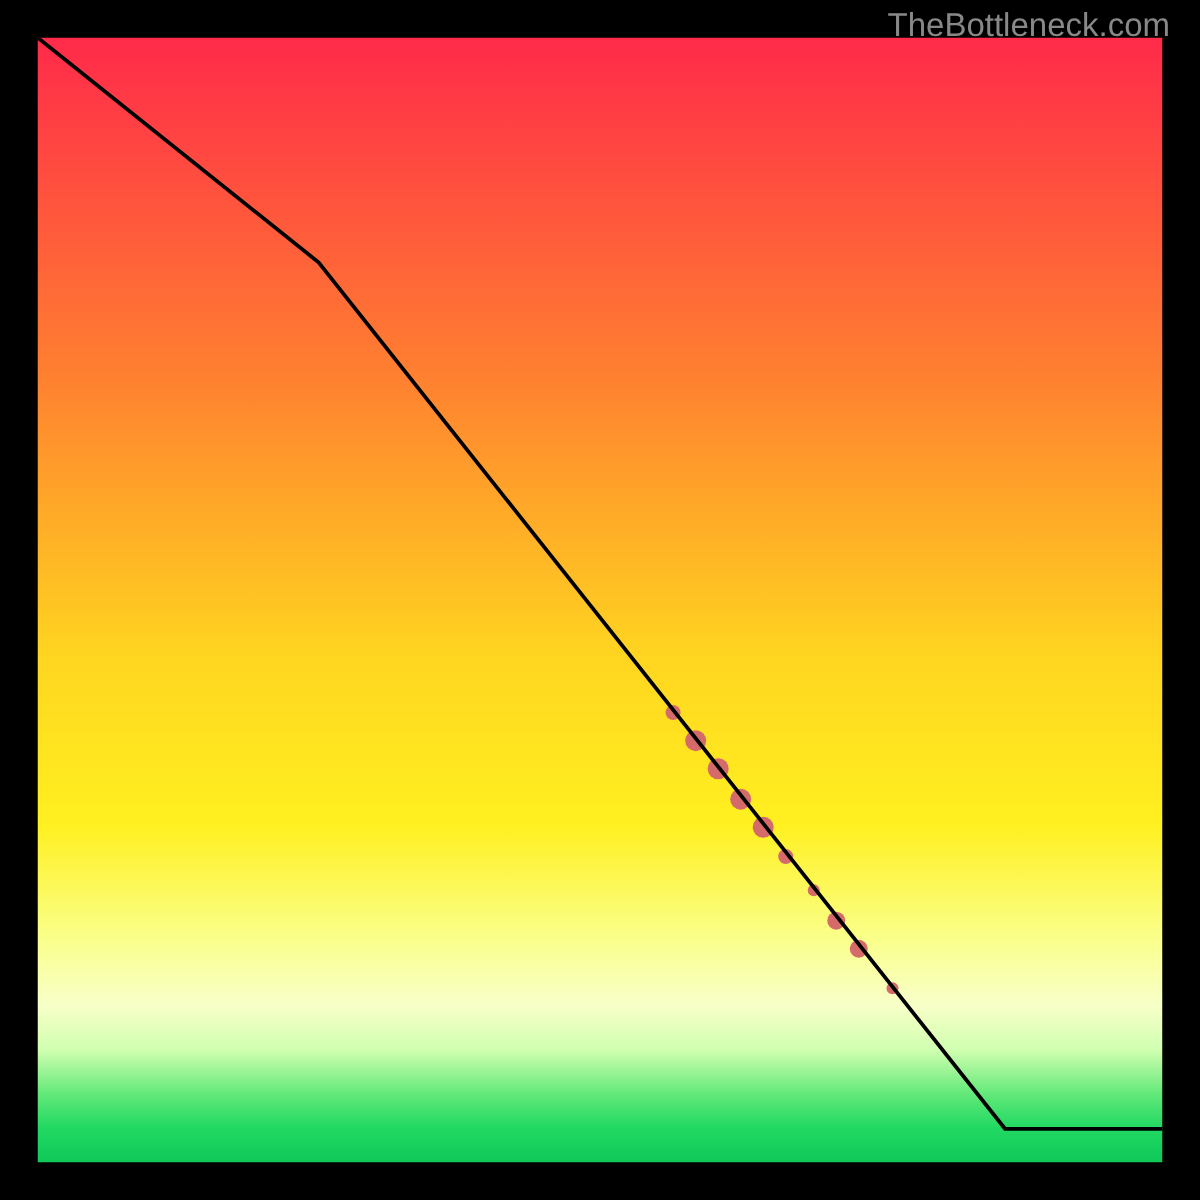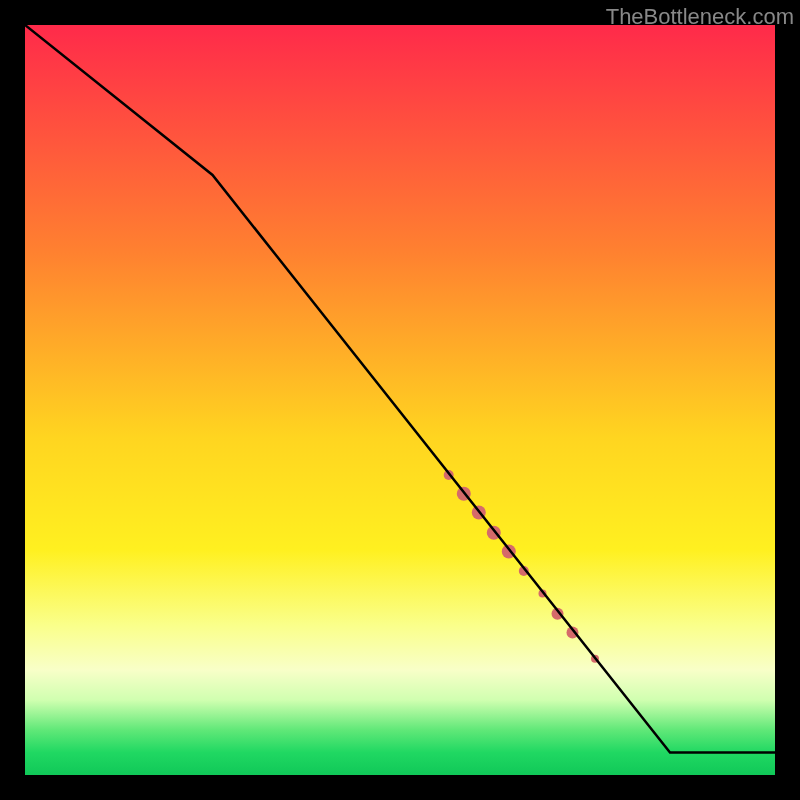--- a/index.html
+++ b/index.html
@@ -7,21 +7,21 @@
     width: 800px;
     height: 800px;
     background: #000;
     position: relative;
     overflow: hidden;
     font-family: Arial, sans-serif;
   }
   .watermark {
     position: absolute;
     top: 4px;
-    right: 6px;
+    right: 20px;
     color: #888;
     font-size: 22px;
     z-index: 10;
   }
   .plot-container {
     position: absolute;
     left: 25px;
     top: 25px;
     width: 750px;
     height: 750px;

